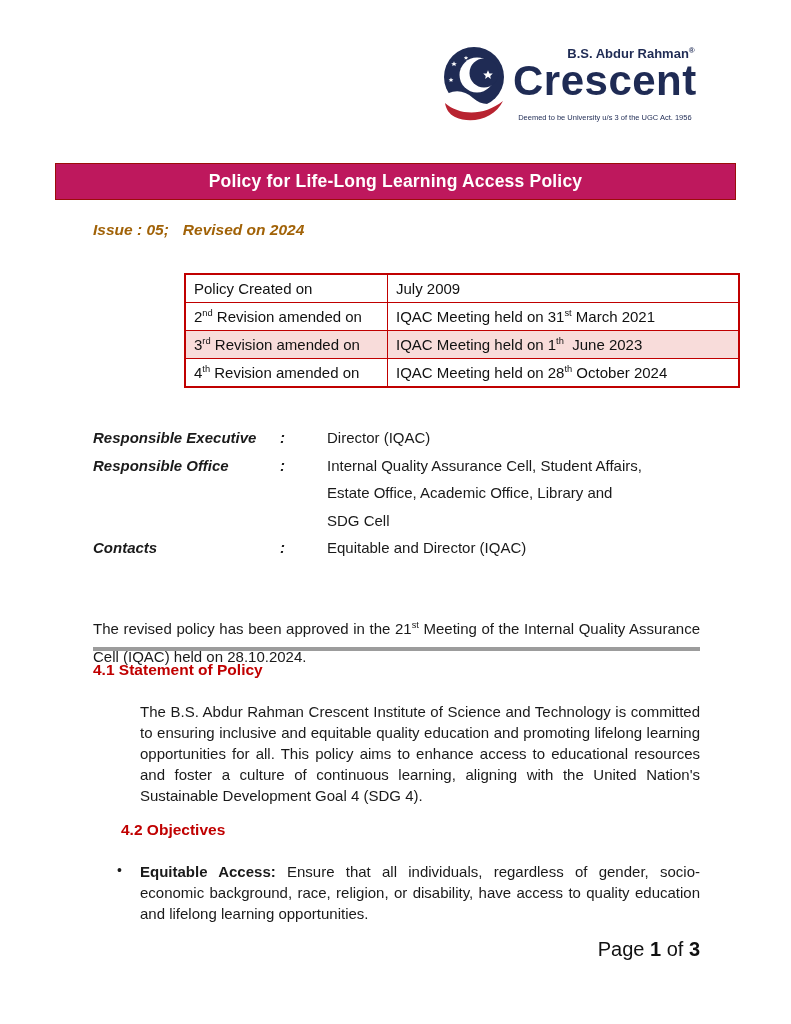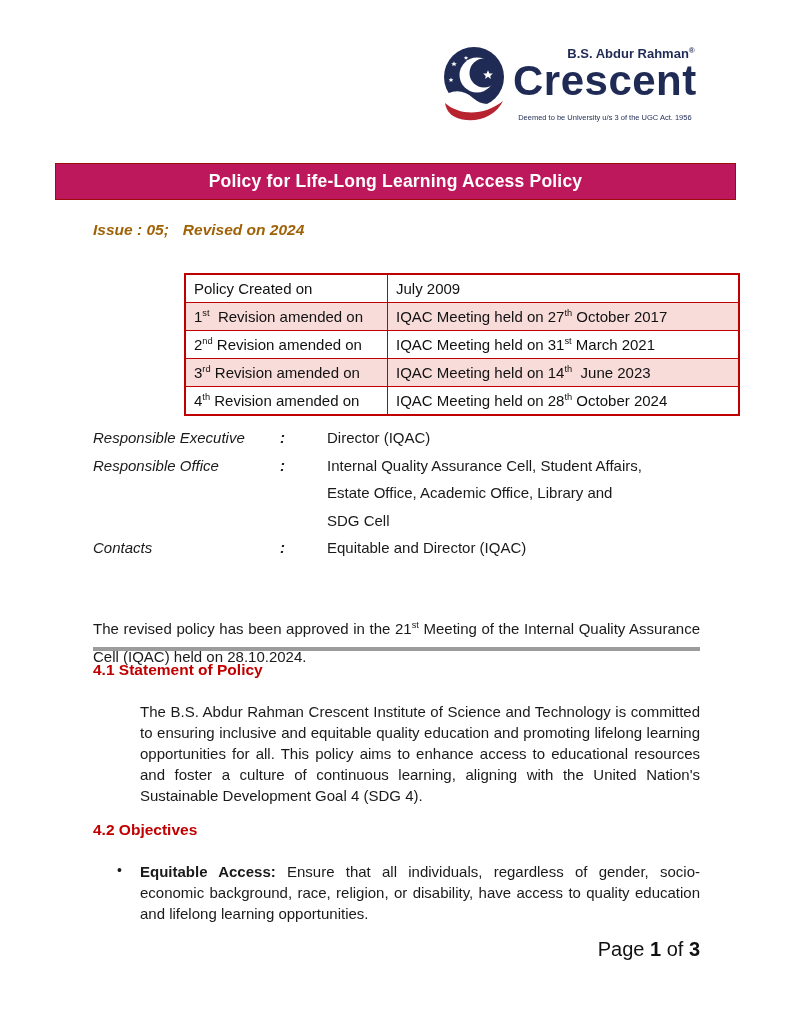--- a/index.html
+++ b/index.html
@@ -42,37 +42,37 @@
     border:1.6px solid #C00000; font-size:15px; color:#111;
     padding:2px 8px; height:23px; white-space:pre-wrap; overflow:hidden;
   }
   .rev-table .col1 { width:185px; }
   .rev-table tr.shade td { background:#F8DCDA; }
   .rev-table sup, .approval sup { font-size:62%; vertical-align:super; line-height:0; }
 
   
   .resp { position:absolute; left:93px; top:424px; width:612px; font-size:15px; line-height:27.5px; }
   .resp-row { display:flex; align-items:flex-start; }
-  .resp-label { width:187px; font-weight:normal; font-style:italic; flex:none; }
+  .resp-label { width:187px; font-weight:bold; font-style:italic; flex:none; }
   .resp-colon { width:47px; font-weight:bold; font-style:italic; flex:none; }
   .resp-value { flex:1; }
 
   
   .approval {
     position:absolute; left:93px; top:600px; width:607px;
     font-size:15px; line-height:27.5px; text-align:justify;
   }
 
   
   .divider { position:absolute; left:93px; top:647px; width:607px; height:4px; background:#9C9C9C; }
 
   
   .sec-head { position:absolute; left:93px; color:#C00000; font-weight:bold; font-size:15.5px; line-height:18px; }
   .head-41 { top:661px; }
-  .head-42 { top:821px; }
+  .head-42 { top:821px;margin-left:28px; }
   .sec-body {
     position:absolute; left:140px; width:560px;
     font-size:15px; line-height:21px; text-align:justify;
   }
   .body-41 { top:686px; }
   .bullet-item { top:846px; }
   .bullet-dot { position:absolute; left:-23px; top:-1px; font-size:14px; }
   .bold-lead { font-weight:bold; }
 
   
@@ -123,31 +123,27 @@
   <div class="issue">
     <span>Issue : 05;</span><span class="gap">Revised on 2024</span>
   </div>
 
   <table class="rev-table">
     <tbody>
       <tr>
         <td class="col1"><span>Policy Created on</span><sup></sup><span></span></td>
         <td><span>July 2009</span><sup></sup><span></span></td>
       </tr>
-      <tr class="shade">
-        <td class="col1"><span>1</span><sup>st</sup><span>  Revision amended on</span></td>
-        <td><span>IQAC Meeting held on 27</span><sup>th</sup><span> October 2017</span></td>
-      </tr>
       <tr>
         <td class="col1"><span>2</span><sup>nd</sup><span> Revision amended on</span></td>
         <td><span>IQAC Meeting held on 31</span><sup>st</sup><span> March 2021</span></td>
       </tr>
       <tr class="shade">
         <td class="col1"><span>3</span><sup>rd</sup><span> Revision amended on</span></td>
-        <td><span>IQAC Meeting held on 14</span><sup>th</sup><span>  June 2023</span></td>
+        <td><span>IQAC Meeting held on 1</span><sup>th</sup><span>  June 2023</span></td>
       </tr>
       <tr>
         <td class="col1"><span>4</span><sup>th</sup><span> Revision amended on</span></td>
         <td><span>IQAC Meeting held on 28</span><sup>th</sup><span> October 2024</span></td>
       </tr>
     </tbody>
   </table>
 
   <div class="resp">
     <div class="resp-row">

